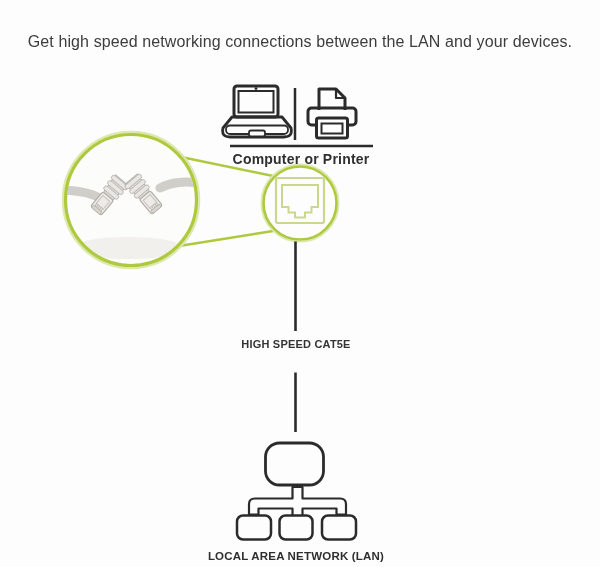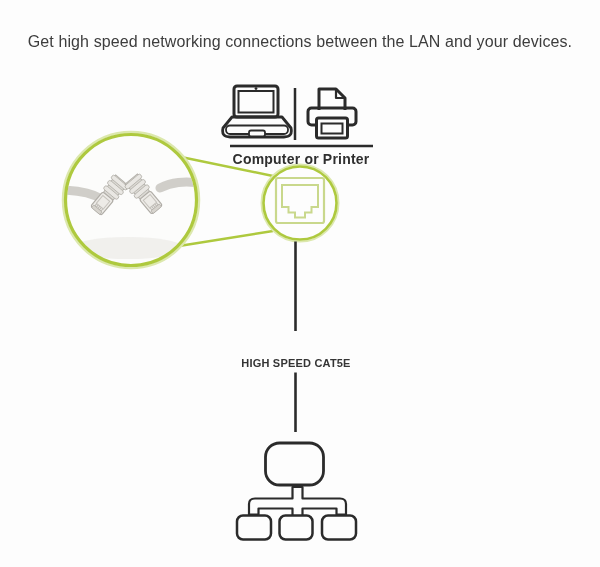--- a/index.html
+++ b/index.html
@@ -15,21 +15,21 @@
     width:600px;height:567px;overflow:hidden;background:var(--bg);
     font-family:"Liberation Sans", sans-serif;
   }
   .canvas{position:relative;width:532px;height:567px;background:var(--bg);padding-left:43px;}
   .headline{
     position:absolute;top:33px;left:0;width:600px;text-align:center;
     font-size:16px;letter-spacing:.1px;color:var(--text);
   }
   .caption{position:absolute;text-align:center;color:#2f2f2f;font-weight:700;}
   .caption-devices{top:151px;left:201px;width:200px;font-size:14px;letter-spacing:.2px;}
-  .caption-connection{top:356px;left:196px;width:200px;font-size:11px;line-height:14.5px;letter-spacing:.2px;color:#343434;}
+  .caption-connection{top:337px;left:196px;width:200px;font-size:11px;line-height:14.5px;letter-spacing:.2px;color:#343434;}
   .caption-lan{top:550px;left:146px;width:300px;font-size:11.5px;letter-spacing:.2px;}
   svg.diagram{position:absolute;top:0;left:0;}
   .lime{stroke:var(--accent-green);}
   .lime-soft{stroke:var(--accent-green-soft);}
   .port{stroke:var(--port-green);}
   .ink{stroke:var(--ink);}
 </style>
 </head>
 <body>
 
@@ -121,13 +121,14 @@
       <rect class="ink" x="322" y="515.5" width="34" height="24" rx="6" stroke-width="2.5"></rect>
     </g>
   </svg>
 
   <div class="caption caption-devices">Computer or Printer</div>
 
   <div class="caption caption-connection">
     <div>HIGH SPEED CAT5E</div>
   </div>
 
+  <div class="caption caption-lan">LOCAL AREA NETWORK (LAN)</div>
 </div>
 
 </body></html>

